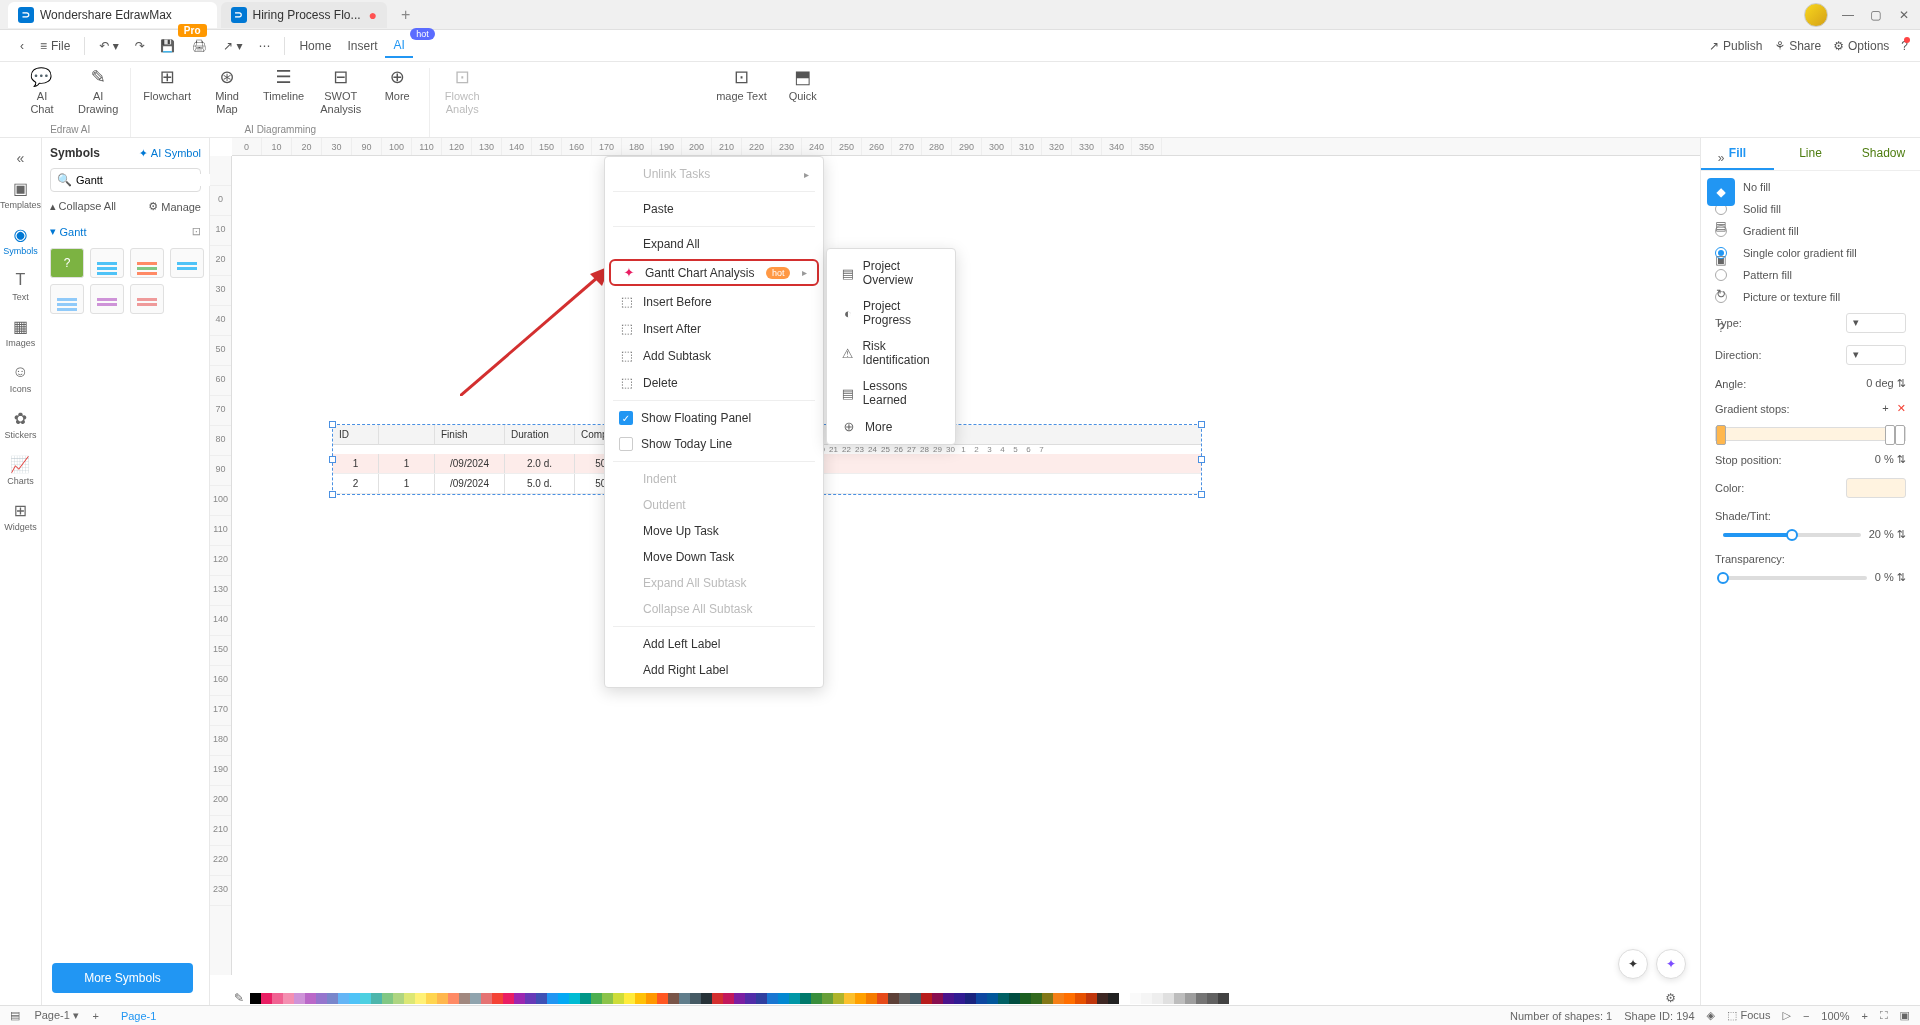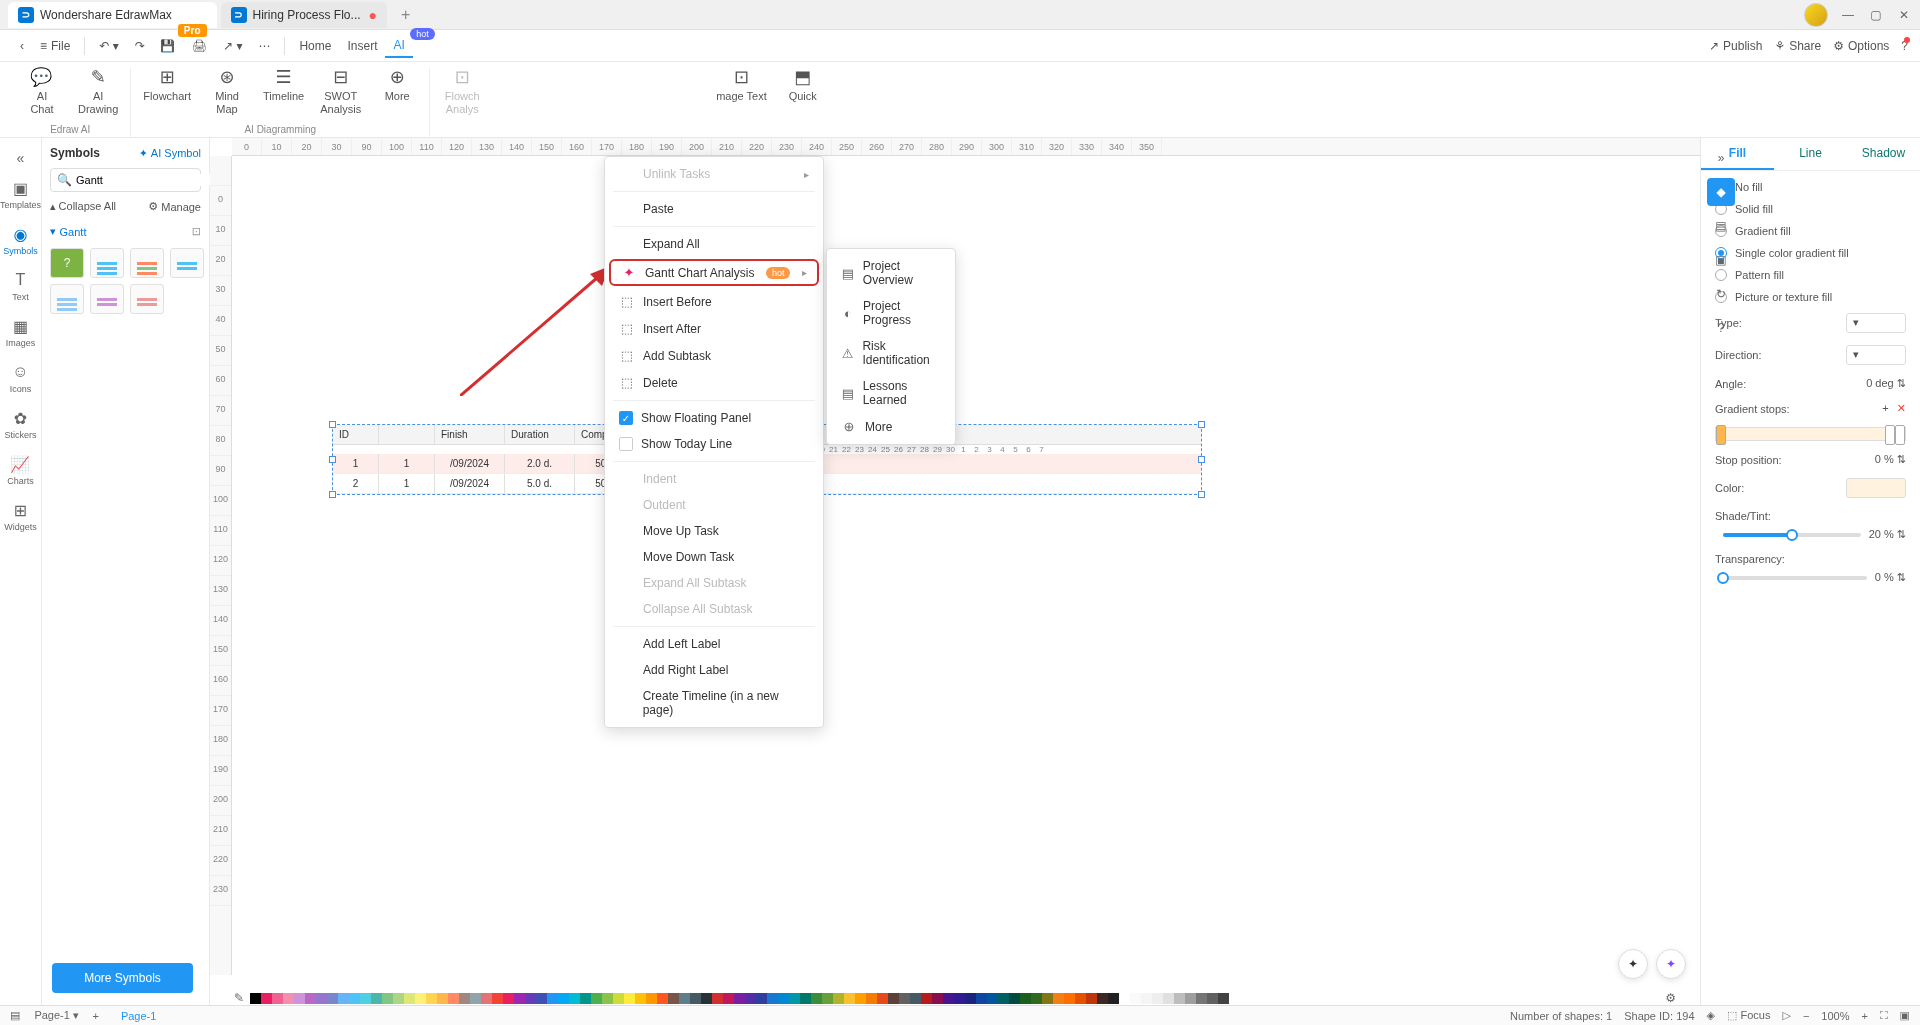--- a/index.html
+++ b/index.html
@@ -88,24 +88,24 @@
 .ctx-icn { width: 16px; display:flex;align-items:center;justify-content:center; color:#666; font-size:13px; }
 .ctx-arrow { margin-left: auto; color: #999; font-size: 10px; }
 .ctx-hot { background: #ff9844; color: #fff; font-size: 9px; padding: 1px 6px; border-radius: 8px; margin-left: auto; }
 .ctx-check { width: 14px; height: 14px; background: #2196f3; border-radius: 2px; display:flex;align-items:center;justify-content:center;color:#fff;font-size:10px; }
 .ctx-uncheck { width: 14px; height: 14px; border: 1px solid #ccc; border-radius: 2px; }
 .arrow-annotation { position: absolute; left: 228px; top: 110px; width: 150px; height: 130px; pointer-events:none; }
 
 
 .right-panel { position: absolute; right: 0; top: 138px; width: 220px; bottom: 20px; background: #fff; border-left: 1px solid #e8e8e8; }
 .rp-tabs { display: flex; border-bottom: 1px solid #eee; }
-.rp-tab { flex: 1; text-align: center; padding: 8px 0; font-size: 12px; color: #0f766e; }
+.rp-tab { flex: 1; text-align: center; padding: 8px 0; font-size: 12px; color: #4d7c0f; }
 .rp-tab.active { color: #2196f3; border-bottom: 2px solid #2196f3; font-weight:600; }
 .rp-body { padding: 10px 14px; font-size: 11px; color: #555; }
-.rp-radio-row { display: flex; align-items: center; gap: 8px; margin-bottom: 10px; }
+.rp-radio-row { display: flex; align-items: center; gap: 16px; margin-bottom: 10px; }
 .rp-radio { width: 12px; height: 12px; border: 1px solid #aaa; border-radius: 50%; }
 .rp-radio.checked { border-color: #2196f3; position: relative; }
 .rp-radio.checked::after { content:''; position:absolute; inset:2px; background:#2196f3; border-radius:50%; }
 .rp-field { display: flex; justify-content: space-between; align-items: center; margin-bottom: 12px; }
 .rp-select { border: 1px solid #ddd; padding: 2px 6px; border-radius: 3px; min-width: 60px; height: 20px; background:#fff; }
 .rp-slider-track { flex:1; height: 4px; background: #ddd; border-radius: 2px; position: relative; margin: 0 8px; }
 .rp-slider-fill { position:absolute; left:0; height:100%; background:#2196f3; border-radius:2px; }
 .rp-slider-thumb { position:absolute; top:-4px; width:12px; height:12px; background:#fff; border:2px solid #2196f3; border-radius:50%; transform:translateX(-50%); }
 .rp-gradient-bar { height: 14px; background: linear-gradient(90deg, #fff3e0, #fff3e0); border:1px solid #ddd; position:relative; margin: 4px 0 12px; }
 .rp-grad-stop { position:absolute; top:-3px; width:10px; height:20px; background:#fff; border:1px solid #aaa; border-radius:2px; }
@@ -538,24 +538,20 @@
           <span>Collapse All Subtask</span>
         </div>
       <div class="ctx-divider"></div>
       <div class="ctx-item">
           <span class="ctx-icn"></span>
           <span>Add Left Label</span>
         </div>
       <div class="ctx-item">
           <span class="ctx-icn"></span>
           <span>Add Right Label</span>
-        </div>
-      <div class="ctx-item">
-          <span class="ctx-icn"></span>
-          <span>Create Timeline (in a new page)</span>
         </div>
     </div>
 
     <div class="ctx-menu sub">
       <div class="ctx-item">
           <span class="ctx-icn">▤</span>
           <span>Project Overview</span>
         </div>
       <div class="ctx-item">
           <span class="ctx-icn">◐</span>

